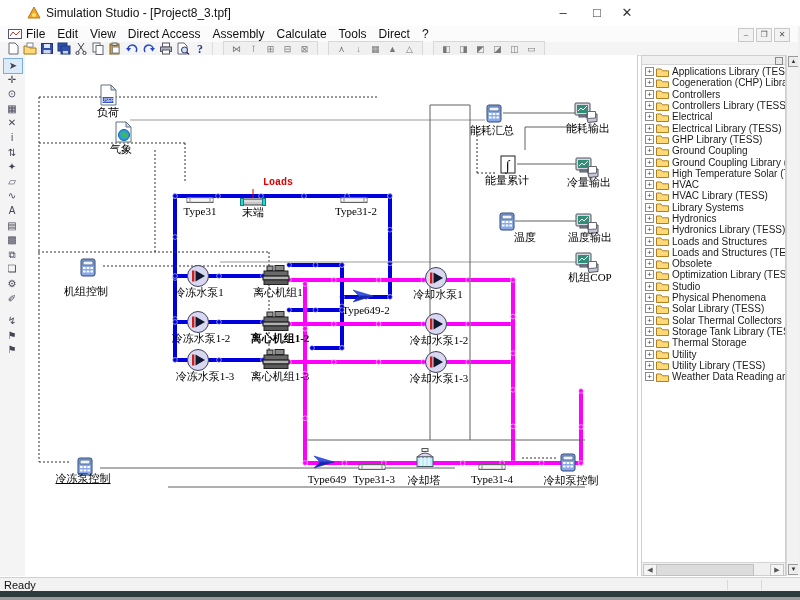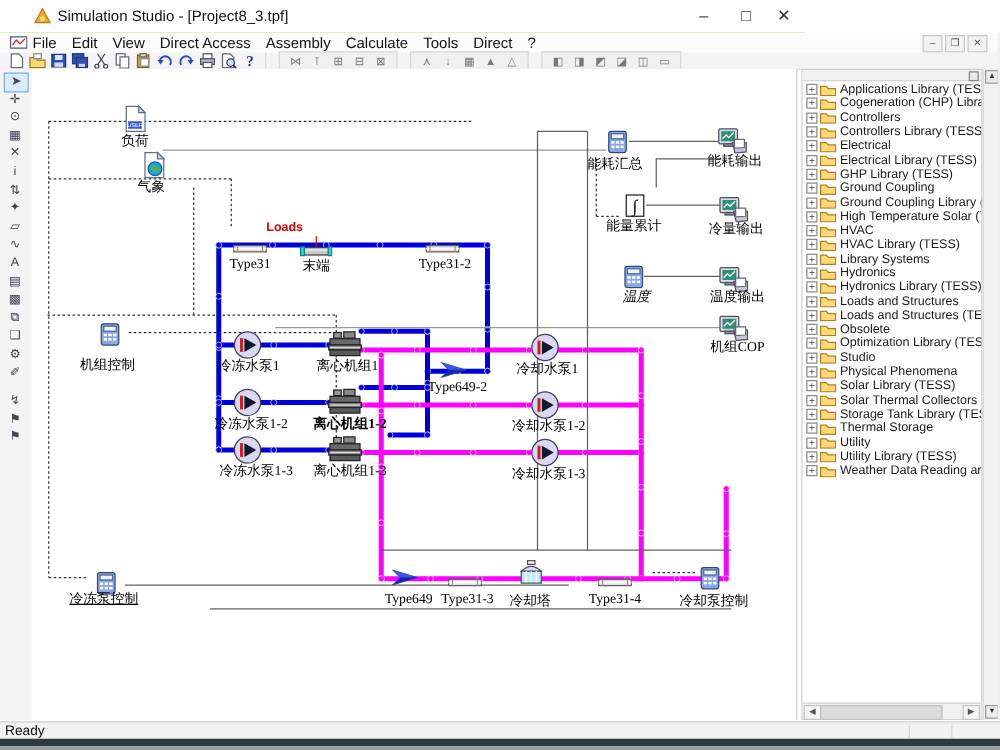--- a/index.html
+++ b/index.html
@@ -23,21 +23,21 @@
   .tbtn.glyph{font-size:9px;color:#787878;}
   
   #lefttools{left:0;top:55px;width:25px;height:521px;background:#f4f4f4;border-right:1px solid #d8d8d8;}
   .ltool{position:absolute;left:3px;width:18px;height:14px;text-align:center;font-size:10px;color:#445;line-height:14px;}
   .ltool.sel{background:#dcebfa;border:1px solid #7daee0;}
   
   #canvas{left:25px;top:55px;width:612px;height:521px;background:#ffffff;border-right:1px solid #cfcfcf;overflow:hidden;}
   #wires{position:absolute;left:0;top:0;}
   .comp{position:absolute;}
   .clabel{position:absolute;width:120px;text-align:center;font-family:"Liberation Serif",serif;font-size:11px;color:#000;white-space:nowrap;}
-  .annot{position:absolute;width:80px;text-align:left;font-family:Liberation Sans, sans-serif;font-size:10px;font-weight:bold;}
+  .annot{position:absolute;width:80px;text-align:right;font-family:Liberation Mono, monospace;font-size:10px;font-weight:bold;}
   
   #libpanel{left:641px;top:55px;width:145px;height:521px;background:#ffffff;border:1px solid #cfcfcf;box-sizing:border-box;}
   #libstrip{position:absolute;left:0;top:0;width:143px;height:8px;background:#f0f0f0;border-bottom:1px solid #d5d5d5;}
   #libstrip .mini{position:absolute;right:2px;top:1px;width:6px;height:6px;background:#e8e8e8;border:1px solid #888;}
   #libtree{position:absolute;left:0;top:10px;width:143px;height:495px;overflow:hidden;}
   .trow{display:flex;align-items:center;height:11.3px;padding-left:3px;font-size:10px;color:#1a1a1a;white-space:nowrap;}
   .plus{width:9px;height:9px;border:1px solid #8a8a8a;background:#fff;font-size:8px;line-height:8px;text-align:center;color:#444;box-sizing:border-box;margin-right:2px;flex:0 0 9px;}
   .trow svg{margin-right:3px;flex:0 0 13px;}
   #libhscroll{position:absolute;left:0;bottom:0;width:143px;height:12px;background:#f0f0f0;border-top:1px solid #d5d5d5;}
   .sarrow{position:absolute;top:1px;width:12px;height:10px;background:#f4f4f4;border:1px solid #c4c4c4;font-size:7px;line-height:9px;text-align:center;color:#555;}
@@ -493,21 +493,21 @@
     <div class="comp" title="温度" style="left: 474px; top: 156.5px;"><svg width="16" height="19">
         <rect x="1" y="1" width="14" height="17" rx="2" fill="#88a8e8" stroke="#304878"></rect>
         <rect x="3" y="3" width="10" height="4" fill="#eef4ff" stroke="#506888"></rect>
         <rect x="3" y="9" width="2.6" height="2" fill="#fff"></rect>
         <rect x="6.7" y="9" width="2.6" height="2" fill="#fff"></rect>
         <rect x="10.4" y="9" width="2.6" height="2" fill="#fff"></rect>
         <rect x="3" y="12.5" width="2.6" height="2" fill="#fff"></rect>
         <rect x="6.7" y="12.5" width="2.6" height="2" fill="#fff"></rect>
         <rect x="10.4" y="12.5" width="2.6" height="2" fill="#fff"></rect>
       </svg></div>
-    <div class="clabel" style="left: 424px; top: 175px; font-style: italic;">温度</div>
+    <div class="clabel" style="left: 440px; top: 175px;">温度</div>
     <div class="comp" title="温度输出" style="left: 550px; top: 157px;"><svg width="24" height="22">
         <rect x="1" y="2" width="15" height="12" rx="1" fill="#d8d8e0" stroke="#505060"></rect>
         <rect x="3" y="4" width="11" height="8" fill="#2e8f76"></rect>
         <path d="M4,10 L7,7 L9,9 L13,5" stroke="#fff" fill="none" stroke-width="1"></path>
         <rect x="5" y="14" width="8" height="2" fill="#8890a0" stroke="#505060"></rect>
         <polygon points="12,13 23,13 23,20.5 14,21.5" fill="#c4c8d4" stroke="#505060"></polygon>
         <polygon points="13.5,10.5 21.5,10.5 21.5,17 13.5,17.5" fill="#fff" stroke="#667"></polygon>
       </svg></div>
     <div class="clabel" style="left: 505px; top: 175px;">温度输出</div>
     <div class="comp" title="机组COP" style="left: 550px; top: 196px;"><svg width="24" height="22">

